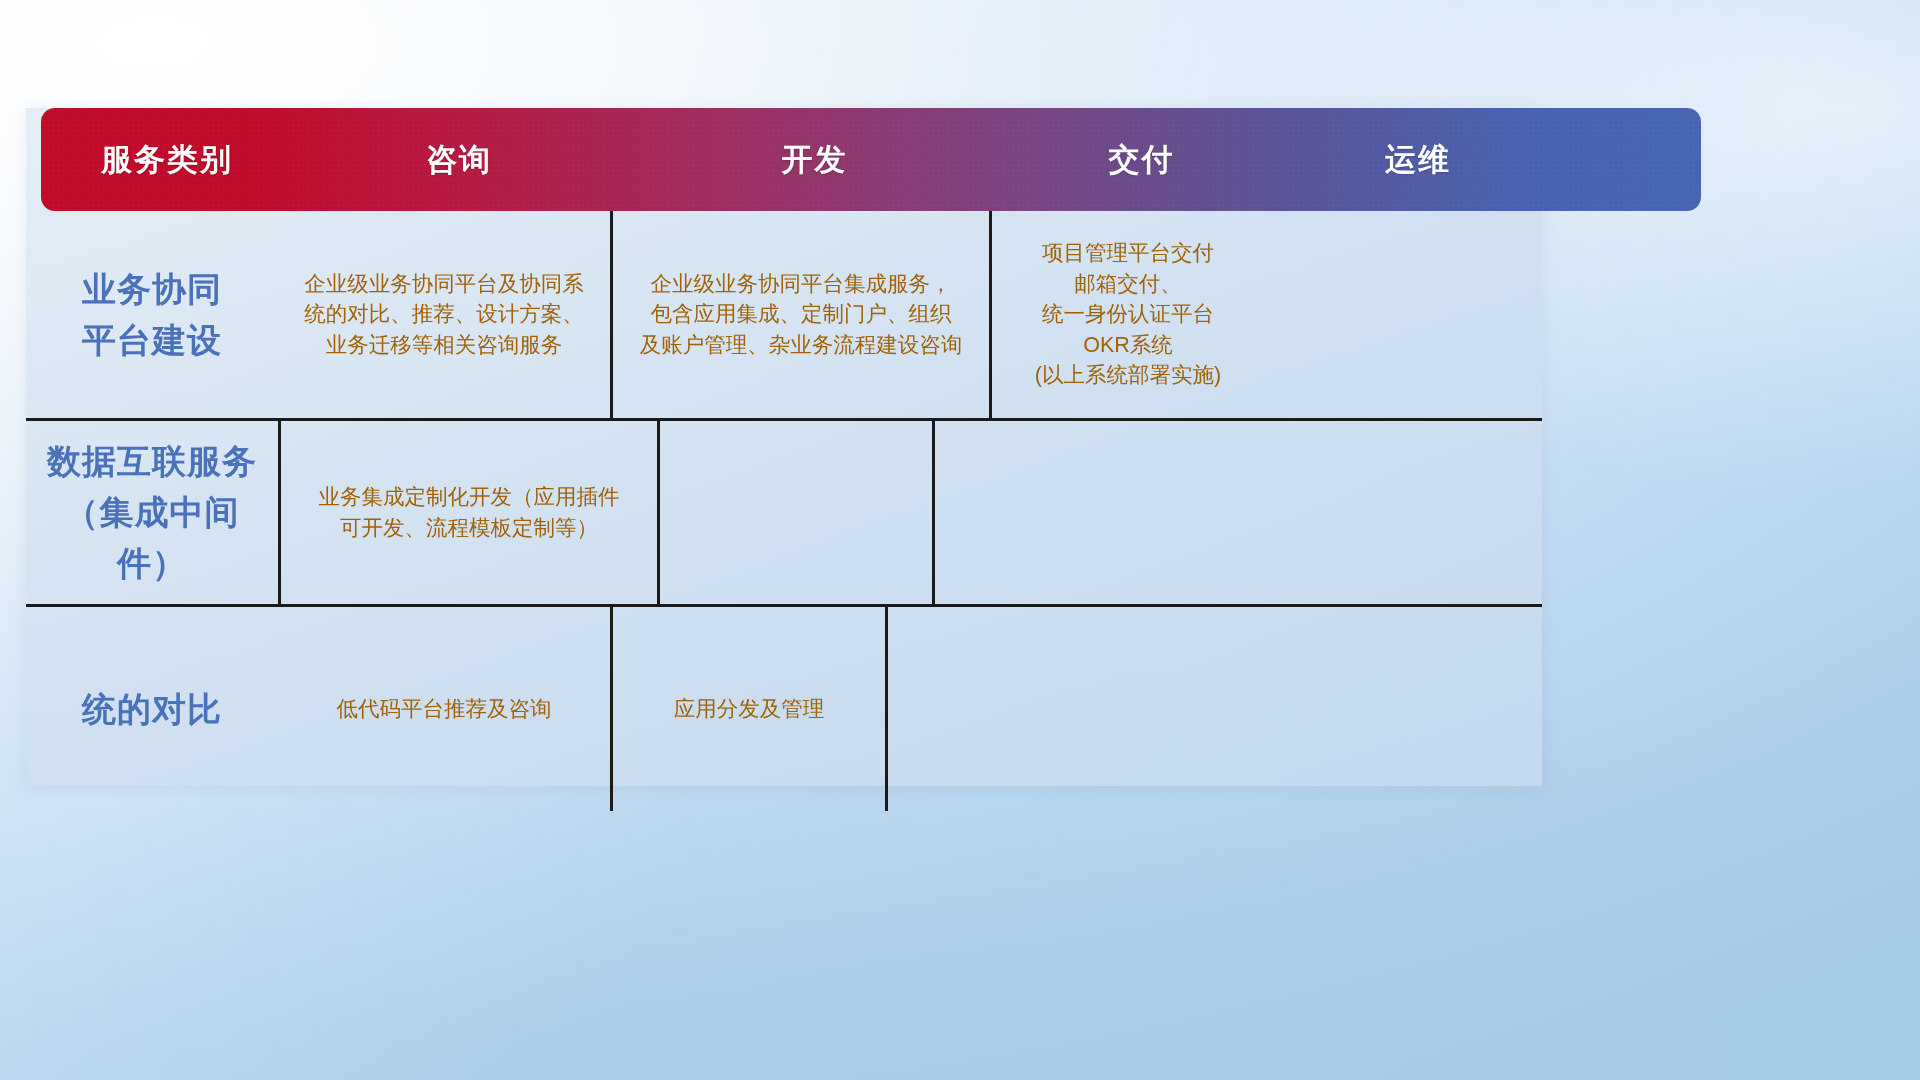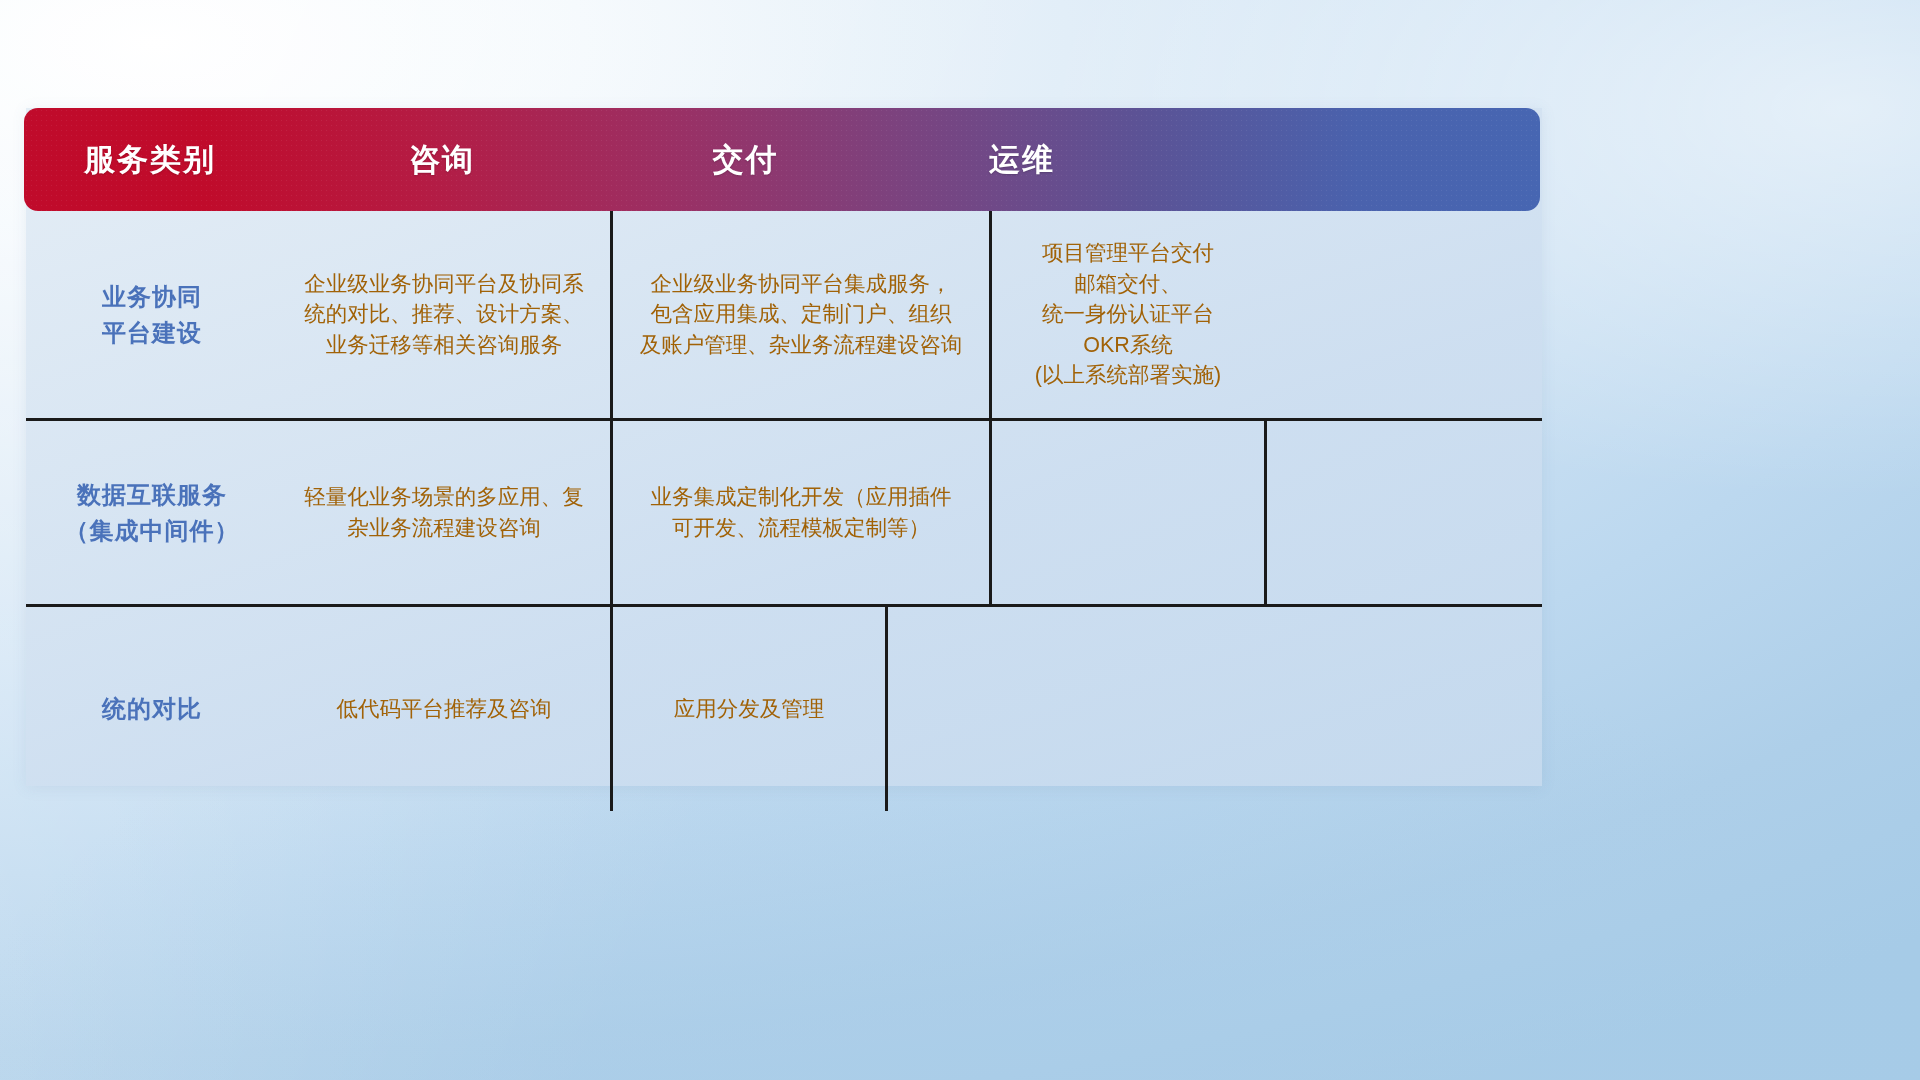--- a/index.html
+++ b/index.html
@@ -35,23 +35,23 @@
         rgba(226,236,245,0.92) 0%,
         rgba(214,228,242,0.92) 35%,
         rgba(205,222,240,0.92) 62%,
         rgba(198,218,238,0.9) 100%);
     box-shadow: 0 2px 14px rgba(90,120,160,0.10);
   }
 
   
   .table-header {
     position: absolute;
-    left: 24px;
+    left: 41px;
     top: 108px;
-    width: 1516px;
+    width: 1660px;
     height: 103px;
     border-radius: 14px;
     background: linear-gradient(90deg,
         #c00b2b 0%,
         #c00b2b 12%,
         #b51b43 26%,
         #9c2f63 42%,
         #7b437f 58%,
         #5b5396 74%,
         #4a62ad 88%,
@@ -103,21 +103,21 @@
     padding: 8px 14px;
     line-height: 1.42;
     color: #a16207;
     font-size: 21.5px;
     white-space: pre-line;
   }
   .cell.divider { border-left: 3px solid #1a1a1a; }
   .cell.cat {
     color: #4a72ba;
     font-weight: bold;
-    font-size: 24px;
+    font-size: 34px;
     letter-spacing: 1px;
     white-space: pre-line;
     line-height: 1.5;
   }
 
   
   .c0 { width: 252px; flex: 0 0 252px; }
   .c1 { width: 332px; flex: 0 0 332px; }
   .c2 { width: 379px; flex: 0 0 379px; }
   .c3 { width: 275px; flex: 0 0 275px; }
@@ -130,20 +130,21 @@
 </head>
 <body>
 
 <div class="bg-wash"></div>
 
 <div class="sheet"></div>
 
 <div class="table-header">
   <div class="th c0">服务类别</div>
   <div class="th c1">咨询</div>
+  <div class="th c2">开发</div>
   <div class="th c3">交付</div>
   <div class="th c4">运维</div>
 </div>
 
 <div class="table-body">
 
   <div class="row r0">
     <div class="cell cat c0">业务协同
 平台建设</div>
     <div class="cell c1">企业级业务协同平台及协同系
@@ -155,22 +156,20 @@
     <div class="cell divider c3">项目管理平台交付
 邮箱交付、
 统一身份认证平台
 OKR系统
 (以上系统部署实施)</div>
   </div>
 
   <div class="row r1">
     <div class="cell cat c0">数据互联服务
 （集成中间件）</div>
-    <div class="cell c1">轻量化业务场景的多应用、复
-杂业务流程建设咨询</div>
     <div class="cell divider c2">业务集成定制化开发（应用插件
 可开发、流程模板定制等）</div>
     <div class="cell divider c3"></div>
     <div class="cell divider c4"></div>
   </div>
 
   <div class="row r2">
     <div class="cell cat c0">统的对比</div>
     <div class="cell c1">低代码平台推荐及咨询</div>
     <div class="cell divider c3">应用分发及管理</div>

